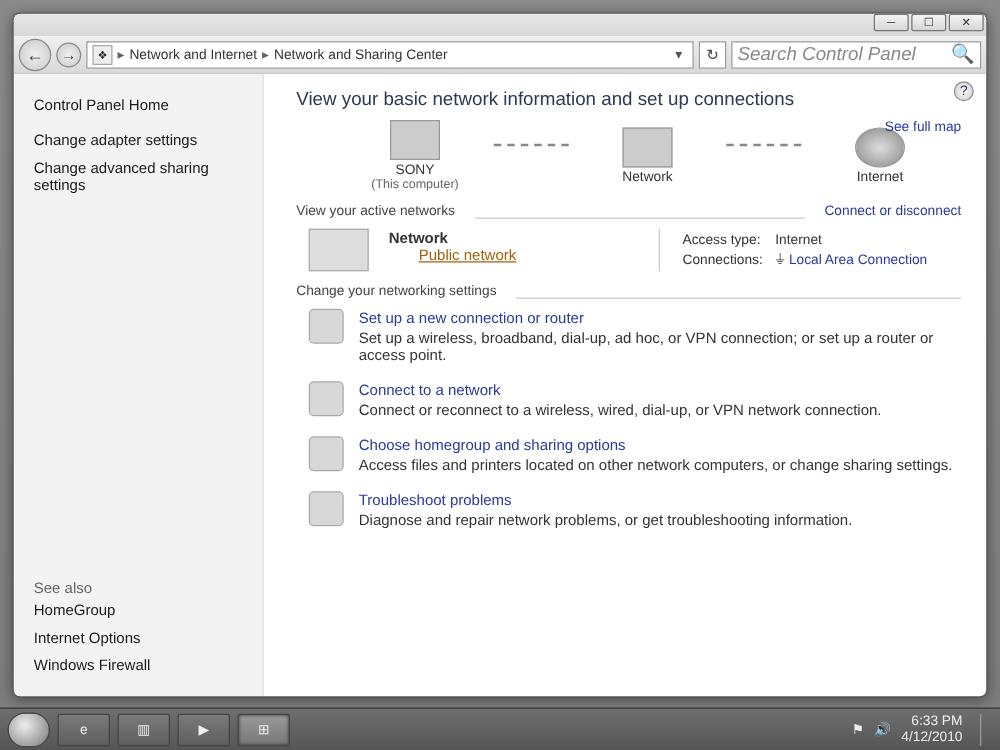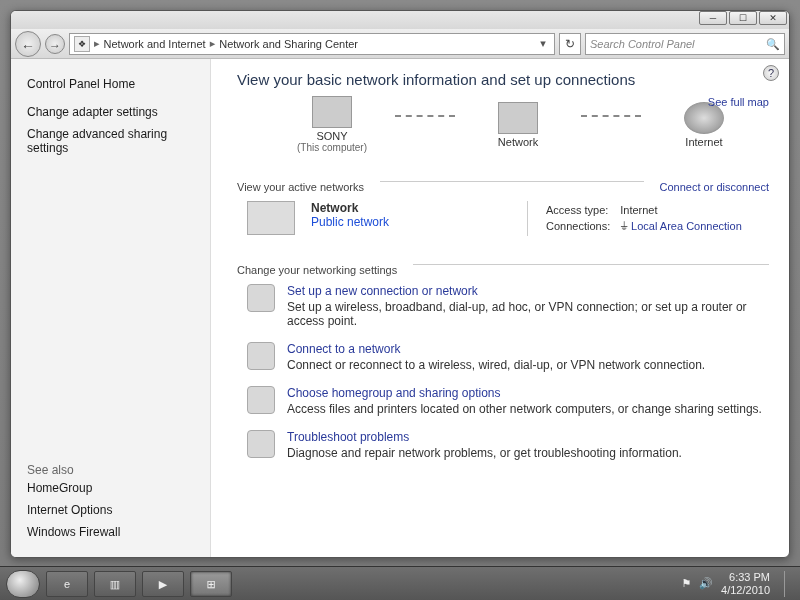--- a/index.html
+++ b/index.html
@@ -95,21 +95,21 @@
     border: 1px solid #9a9a9a;
     background: #fff;
     text-align:center; line-height:20px;
     color:#444;
   }
   .search-box {
     width: 200px; height: 22px;
     border: 1px solid #9a9a9a;
     background: #fff;
     padding: 0 4px;
-    font-size: 11px;
+    font-size: 15px;
     color: #888;
     font-style: italic;
     line-height: 20px;
     display:flex; align-items:center; justify-content:space-between;gap:12px;
   }
   .search-box .mag { font-style:normal; color:#888; }
   
   .body {
     flex: 1;
     display: flex;
@@ -163,34 +163,34 @@
   }
   .map-node { text-align:center; width:110px; }
   .map-node .shape {
     width:40px; height:32px; margin:0 auto 2px;
     background:#ccc; border:1px solid #999;
   }
   .map-node.globe .shape { border-radius:50%; background:radial-gradient(#ddd,#888);}
   .map-sub { color:#666; font-size:10px;}
   .map-line { flex:0 0 60px; height:2px; border-top:2px dashed #888; margin-top:-18px;}
   .sec-head {
-    display:flex; align-items:flex-start; gap:16px;
-    margin-top:28px; color:#444; font-size:11px;
+    display:flex; align-items:flex-end; gap:16px;
+    margin-top:10px; color:#444; font-size:11px;
   }
   .sec-head .rule { flex:1; height:1px; background:#ccc; }
   .sec-head .link { color:#2a3a9a; cursor:pointer; }
   .netblock {
     display:flex; margin:8px 0 8px 10px; gap:16px;
   }
   .bench {
     width:48px; height:34px; background:#ddd; border:1px solid #aaa;
   }
   .netblock .info { flex:0 0 200px;}
   .netblock .info .name { font-weight:bold; }
-  .netblock .info .type { color:#1d4ed8; cursor:pointer;}
+  .netblock .info .type { color:#a16207; text-decoration:underline; cursor:pointer;margin-left:24px;}
   .netblock .divider { width:1px; background:#ccc; }
   .netblock .right { flex:1; font-size:11px; }
   .netblock .right table td { padding:1px 8px 1px 0; vertical-align:top;}
   .netblock .right .conn-link { color:#2a3a9a; cursor:pointer;}
   .task {
     display:flex; gap:12px; margin:8px 0 14px 10px;
   }
   .task .ico {
     width:28px; height:28px; flex:0 0 28px;
     background:#d8d8d8; border:1px solid #aaa; border-radius:4px;
@@ -332,21 +332,21 @@
         </div>
 
         <div class="sec-head">
           <span>Change your networking settings</span>
           <div class="rule"></div>
         </div>
 
         <div class="task">
           <div class="ico"></div>
           <div class="txt">
-            <div class="t1">Set up a new connection or network</div>
+            <div class="t1">Set up a new connection or router</div>
             <div class="t2">Set up a wireless, broadband, dial-up, ad hoc, or VPN connection; or set up a router or access point.</div>
           </div>
         </div>
         <div class="task">
           <div class="ico"></div>
           <div class="txt">
             <div class="t1">Connect to a network</div>
             <div class="t2">Connect or reconnect to a wireless, wired, dial-up, or VPN network connection.</div>
           </div>
         </div>

